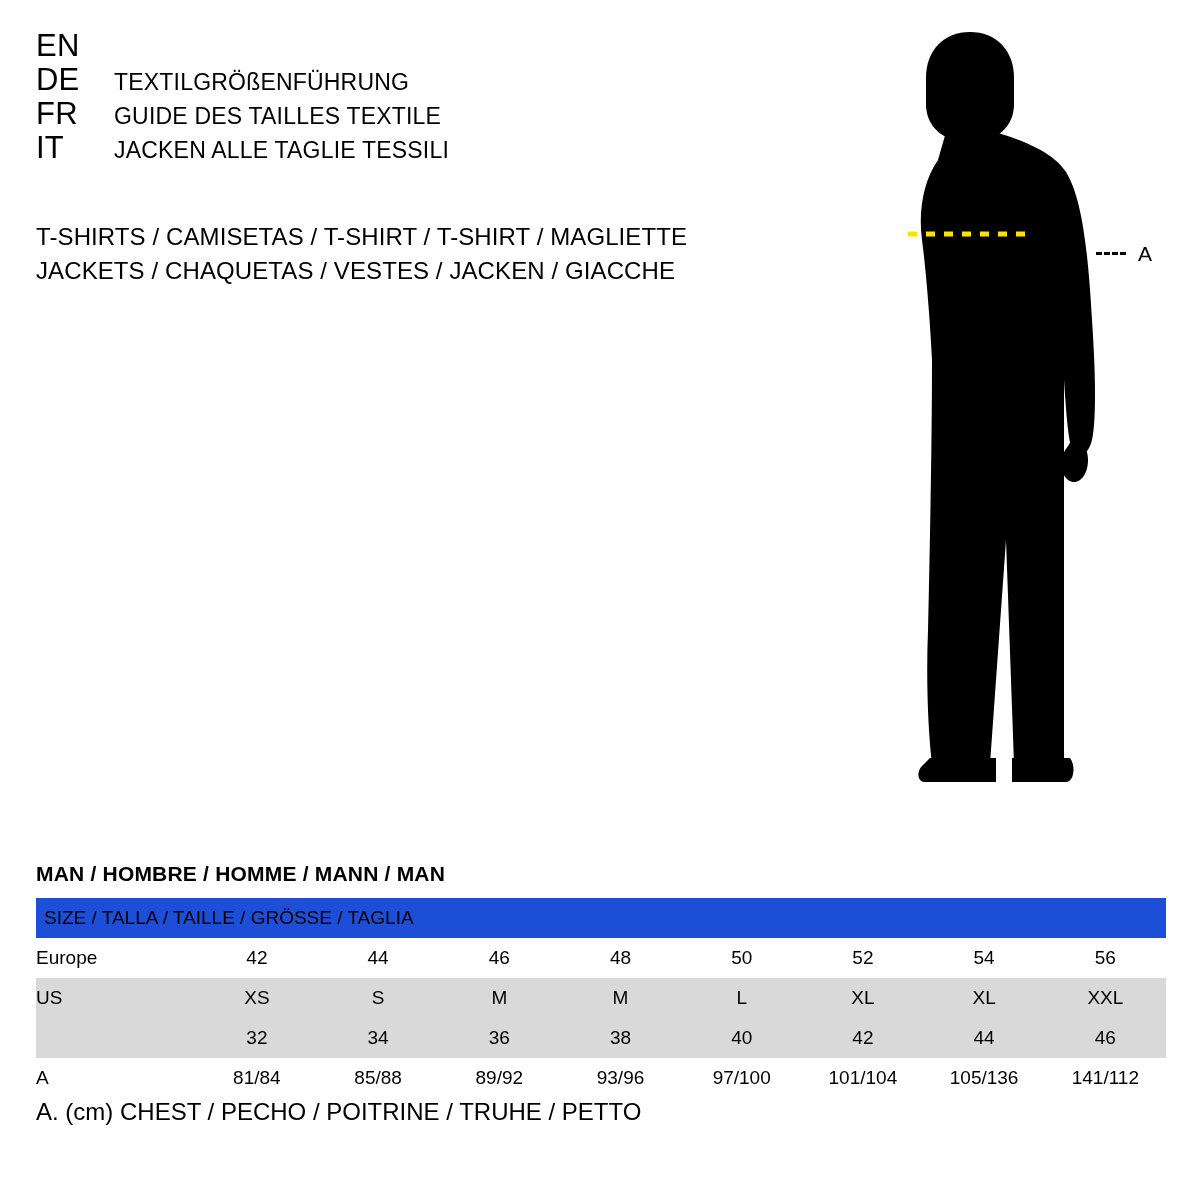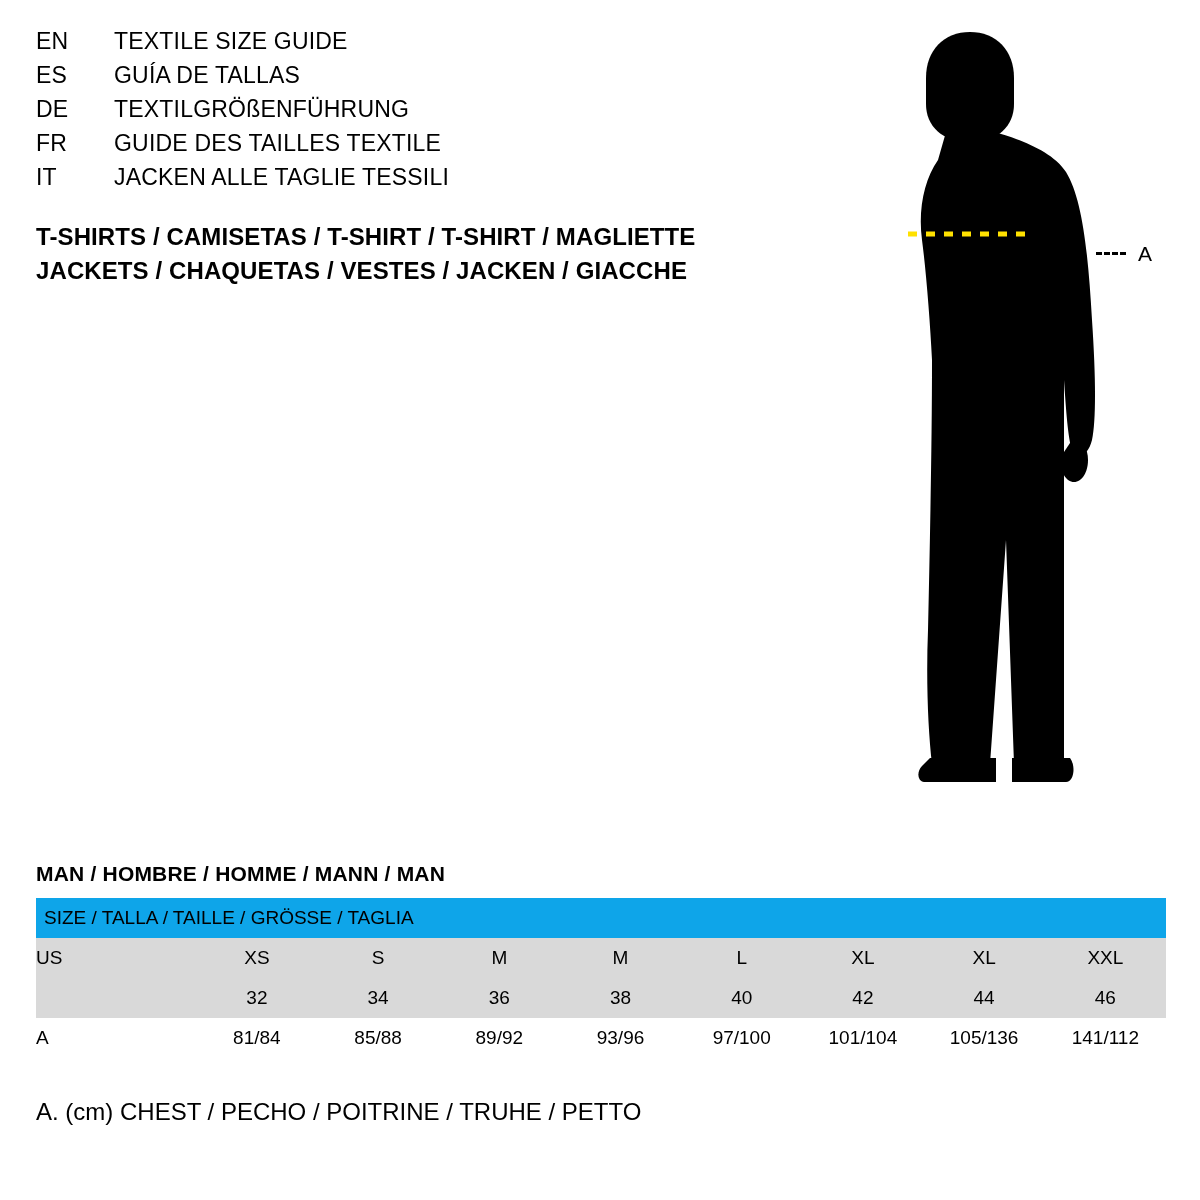--- a/index.html
+++ b/index.html
@@ -26,35 +26,35 @@
   .lang-row {
     display: flex;
     align-items: baseline;
     height: 34px;
     font-size: 23px;
     letter-spacing: .2px;
   }
   .lang-code {
     width: 78px;
     flex: 0 0 78px;
-    font-size: 23px;
+    font-size: 31px;
   }
   .lang-text {
     font-size: 23px;
   }
 
   .garment-block {
     position: absolute;
     left: 36px;
     top: 220px;
     width: 760px;
   }
   .garment-line {
     font-size: 24px;
-    font-weight: bold;
+    font-weight: normal;
     line-height: 34px;
     letter-spacing: .1px;
     white-space: nowrap;
   }
 
   
   .figure-wrap {
     position: absolute;
     left: 820px;
     top: 20px;
@@ -97,21 +97,21 @@
   table.size-table {
     border-collapse: collapse;
     width: 1130px;
     font-size: 19px;
   }
   table.size-table td {
     padding: 6px 0 6px 0;
     height: 28px;
   }
   tr.band-head {
-    background: #0ea5e9;
+    background: #1d4ed8;
   }
   tr.band-head td {
     font-size: 19px;
     padding-left: 8px;
     color: #000;
   }
   tr.band-light {
     background: #ffffff;
   }
   tr.band-grey {
@@ -133,25 +133,20 @@
     top: 1098px;
     font-size: 24px;
   }
 </style>
 </head>
 <body>
 
 <div class="lang-block">
   <div class="lang-row">
     <span class="lang-code">EN</span>
-    <span class="lang-text">TEXTILE SIZE GUIDE</span>
-  </div>
-  <div class="lang-row">
-    <span class="lang-code">ES</span>
-    <span class="lang-text">GUÍA DE TALLAS</span>
   </div>
   <div class="lang-row">
     <span class="lang-code">DE</span>
     <span class="lang-text">TEXTILGRÖßENFÜHRUNG</span>
   </div>
   <div class="lang-row">
     <span class="lang-code">FR</span>
     <span class="lang-text">GUIDE DES TAILLES TEXTILE</span>
   </div>
   <div class="lang-row">
@@ -195,20 +190,31 @@
   <div class="measure-label">A</div>
 </div>
 
 <div class="table-section">
   <div class="section-title">MAN / HOMBRE / HOMME / MANN / MAN</div>
   <table class="size-table">
     <tbody>
       <tr class="band-head">
         <td colspan="9">SIZE / TALLA / TAILLE / GRÖSSE / TAGLIA</td>
       </tr>
+      <tr class="band-light">
+        <td class="label-col">Europe</td>
+        <td class="val">42</td>
+        <td class="val">44</td>
+        <td class="val">46</td>
+        <td class="val">48</td>
+        <td class="val">50</td>
+        <td class="val">52</td>
+        <td class="val">54</td>
+        <td class="val">56</td>
+      </tr>
       <tr class="band-grey">
         <td class="label-col">US</td>
         <td class="val">XS</td>
         <td class="val">S</td>
         <td class="val">M</td>
         <td class="val">M</td>
         <td class="val">L</td>
         <td class="val">XL</td>
         <td class="val">XL</td>
         <td class="val">XXL</td>

